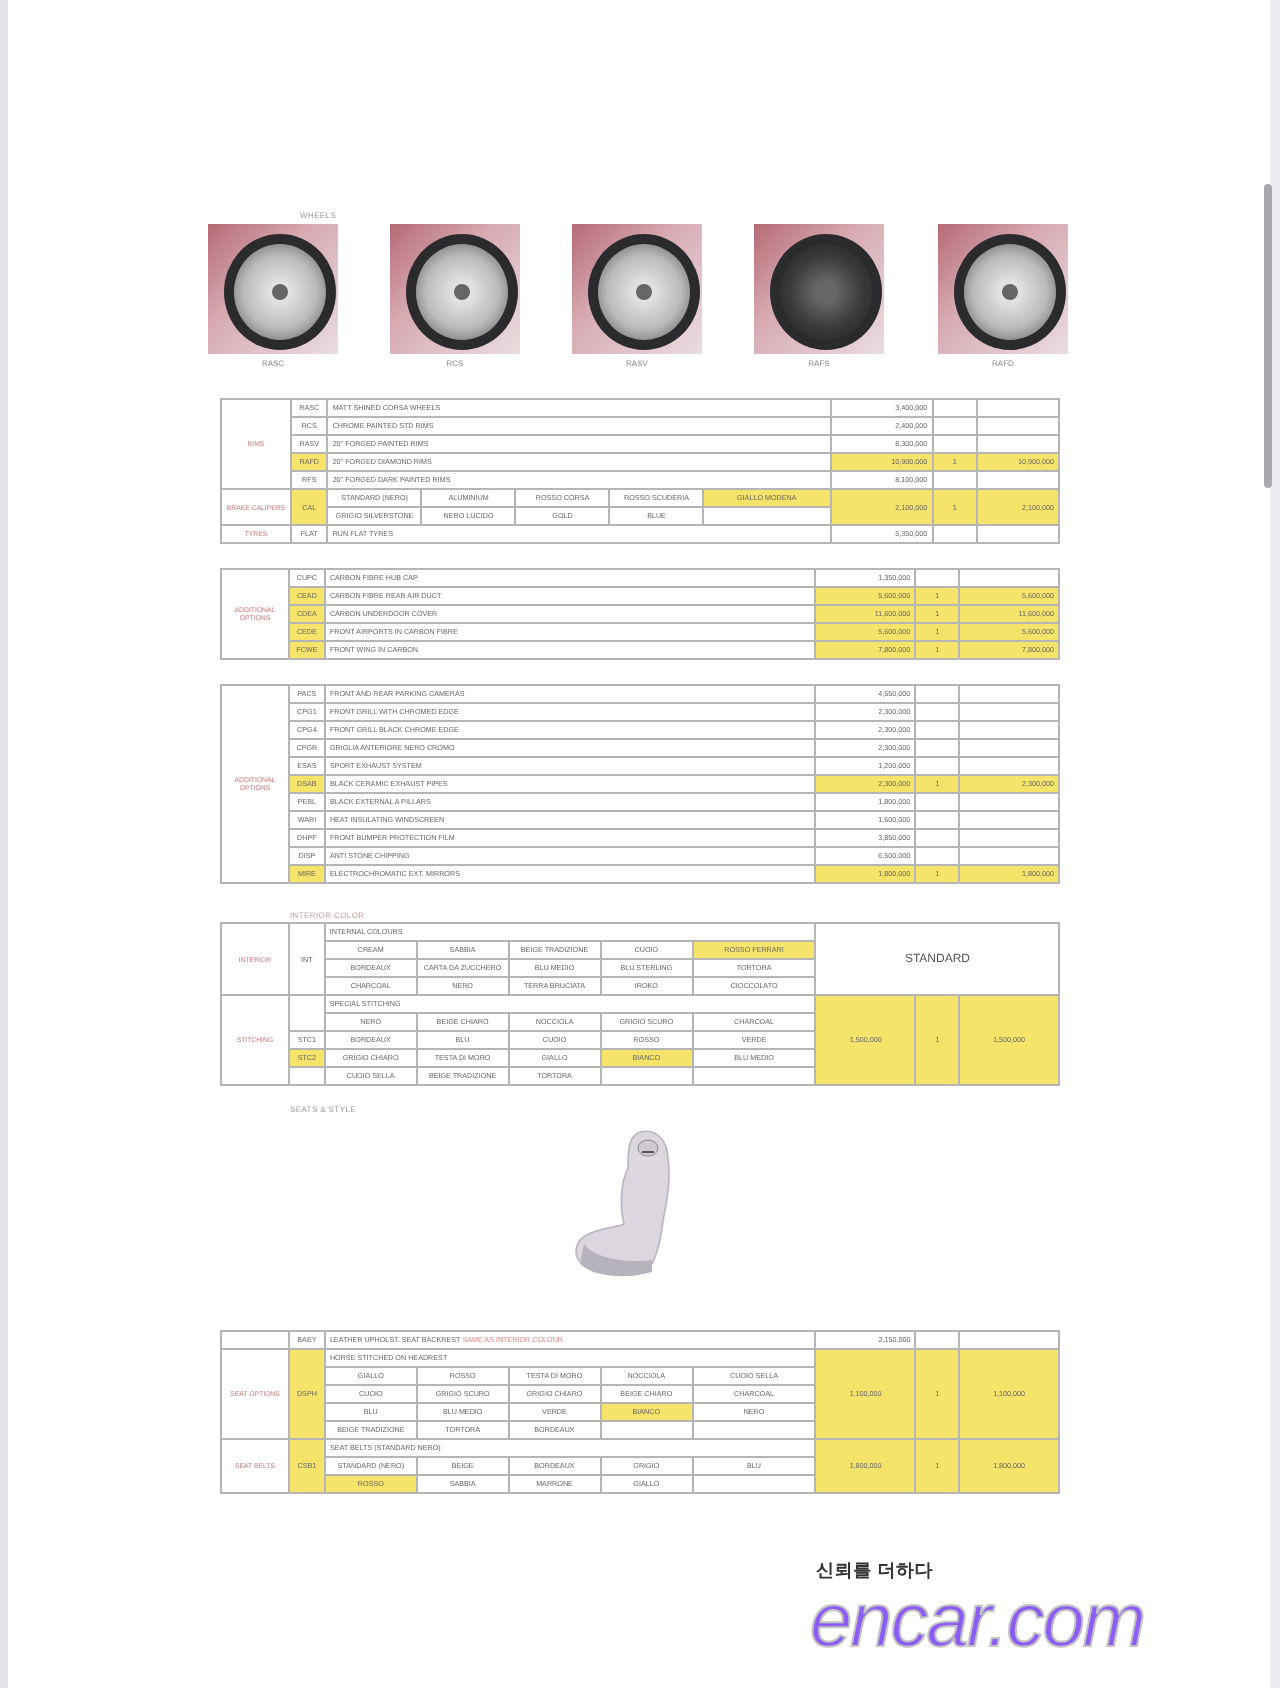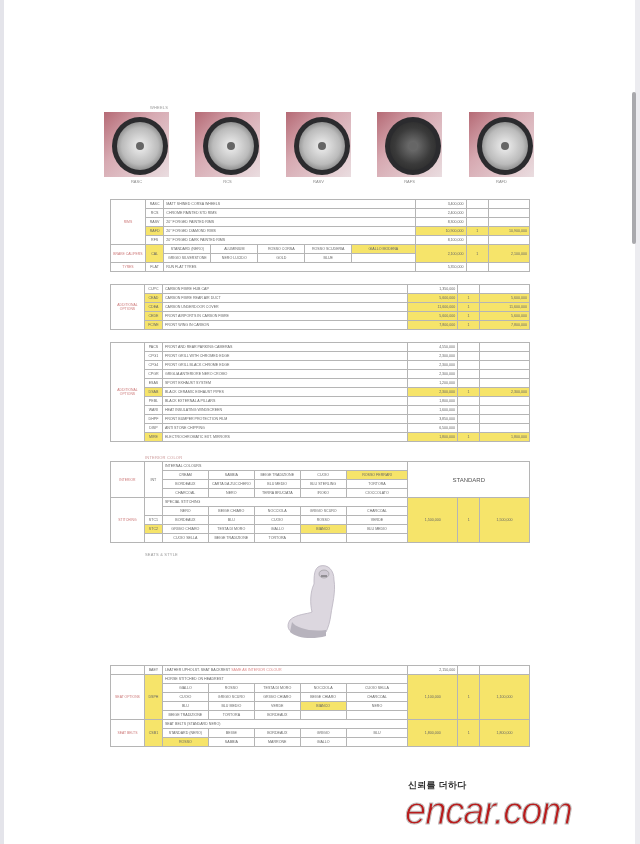--- a/index.html
+++ b/index.html
@@ -27,21 +27,21 @@
   td.price { text-align: right; }
   td.qty { text-align: center; }
   td.y, .y { background: #f6e46a; }
   td.color-cell { text-align: center; }
   td.big { font-size: 6px; color: #555; text-align: center; }
   .red-note { color: #d88; }
 
   .seat { position: absolute; left: 282px; top: 562px; width: 70px; height: 80px; }
 
   .tagline { position: absolute; left: 408px; top: 779px; font-size: 9px; color: #333; font-weight: bold; letter-spacing: 0.3px; }
-  .logo { position: absolute; left: 405px; top: 790px; font-size: 38px; font-style: italic; color: #b91c1c; -webkit-text-stroke: 1px #c2c2c2; letter-spacing: -1px; font-family: "Liberation Sans", sans-serif; }
+  .logo { position: absolute; left: 405px; top: 790px; font-size: 38px; font-style: italic; color: #8b5cf6; -webkit-text-stroke: 1px #c2c2c2; letter-spacing: -1px; font-family: "Liberation Sans", sans-serif; }
 </style>
 </head>
 <body>
 
 <div class="frame-left"></div>
 <div class="frame-right"></div>
 <div class="scrollbar-thumb"></div>
 
 <div class="small-caption" style="left:150px;top:105px;">WHEELS</div>
 <div class="wheels">

